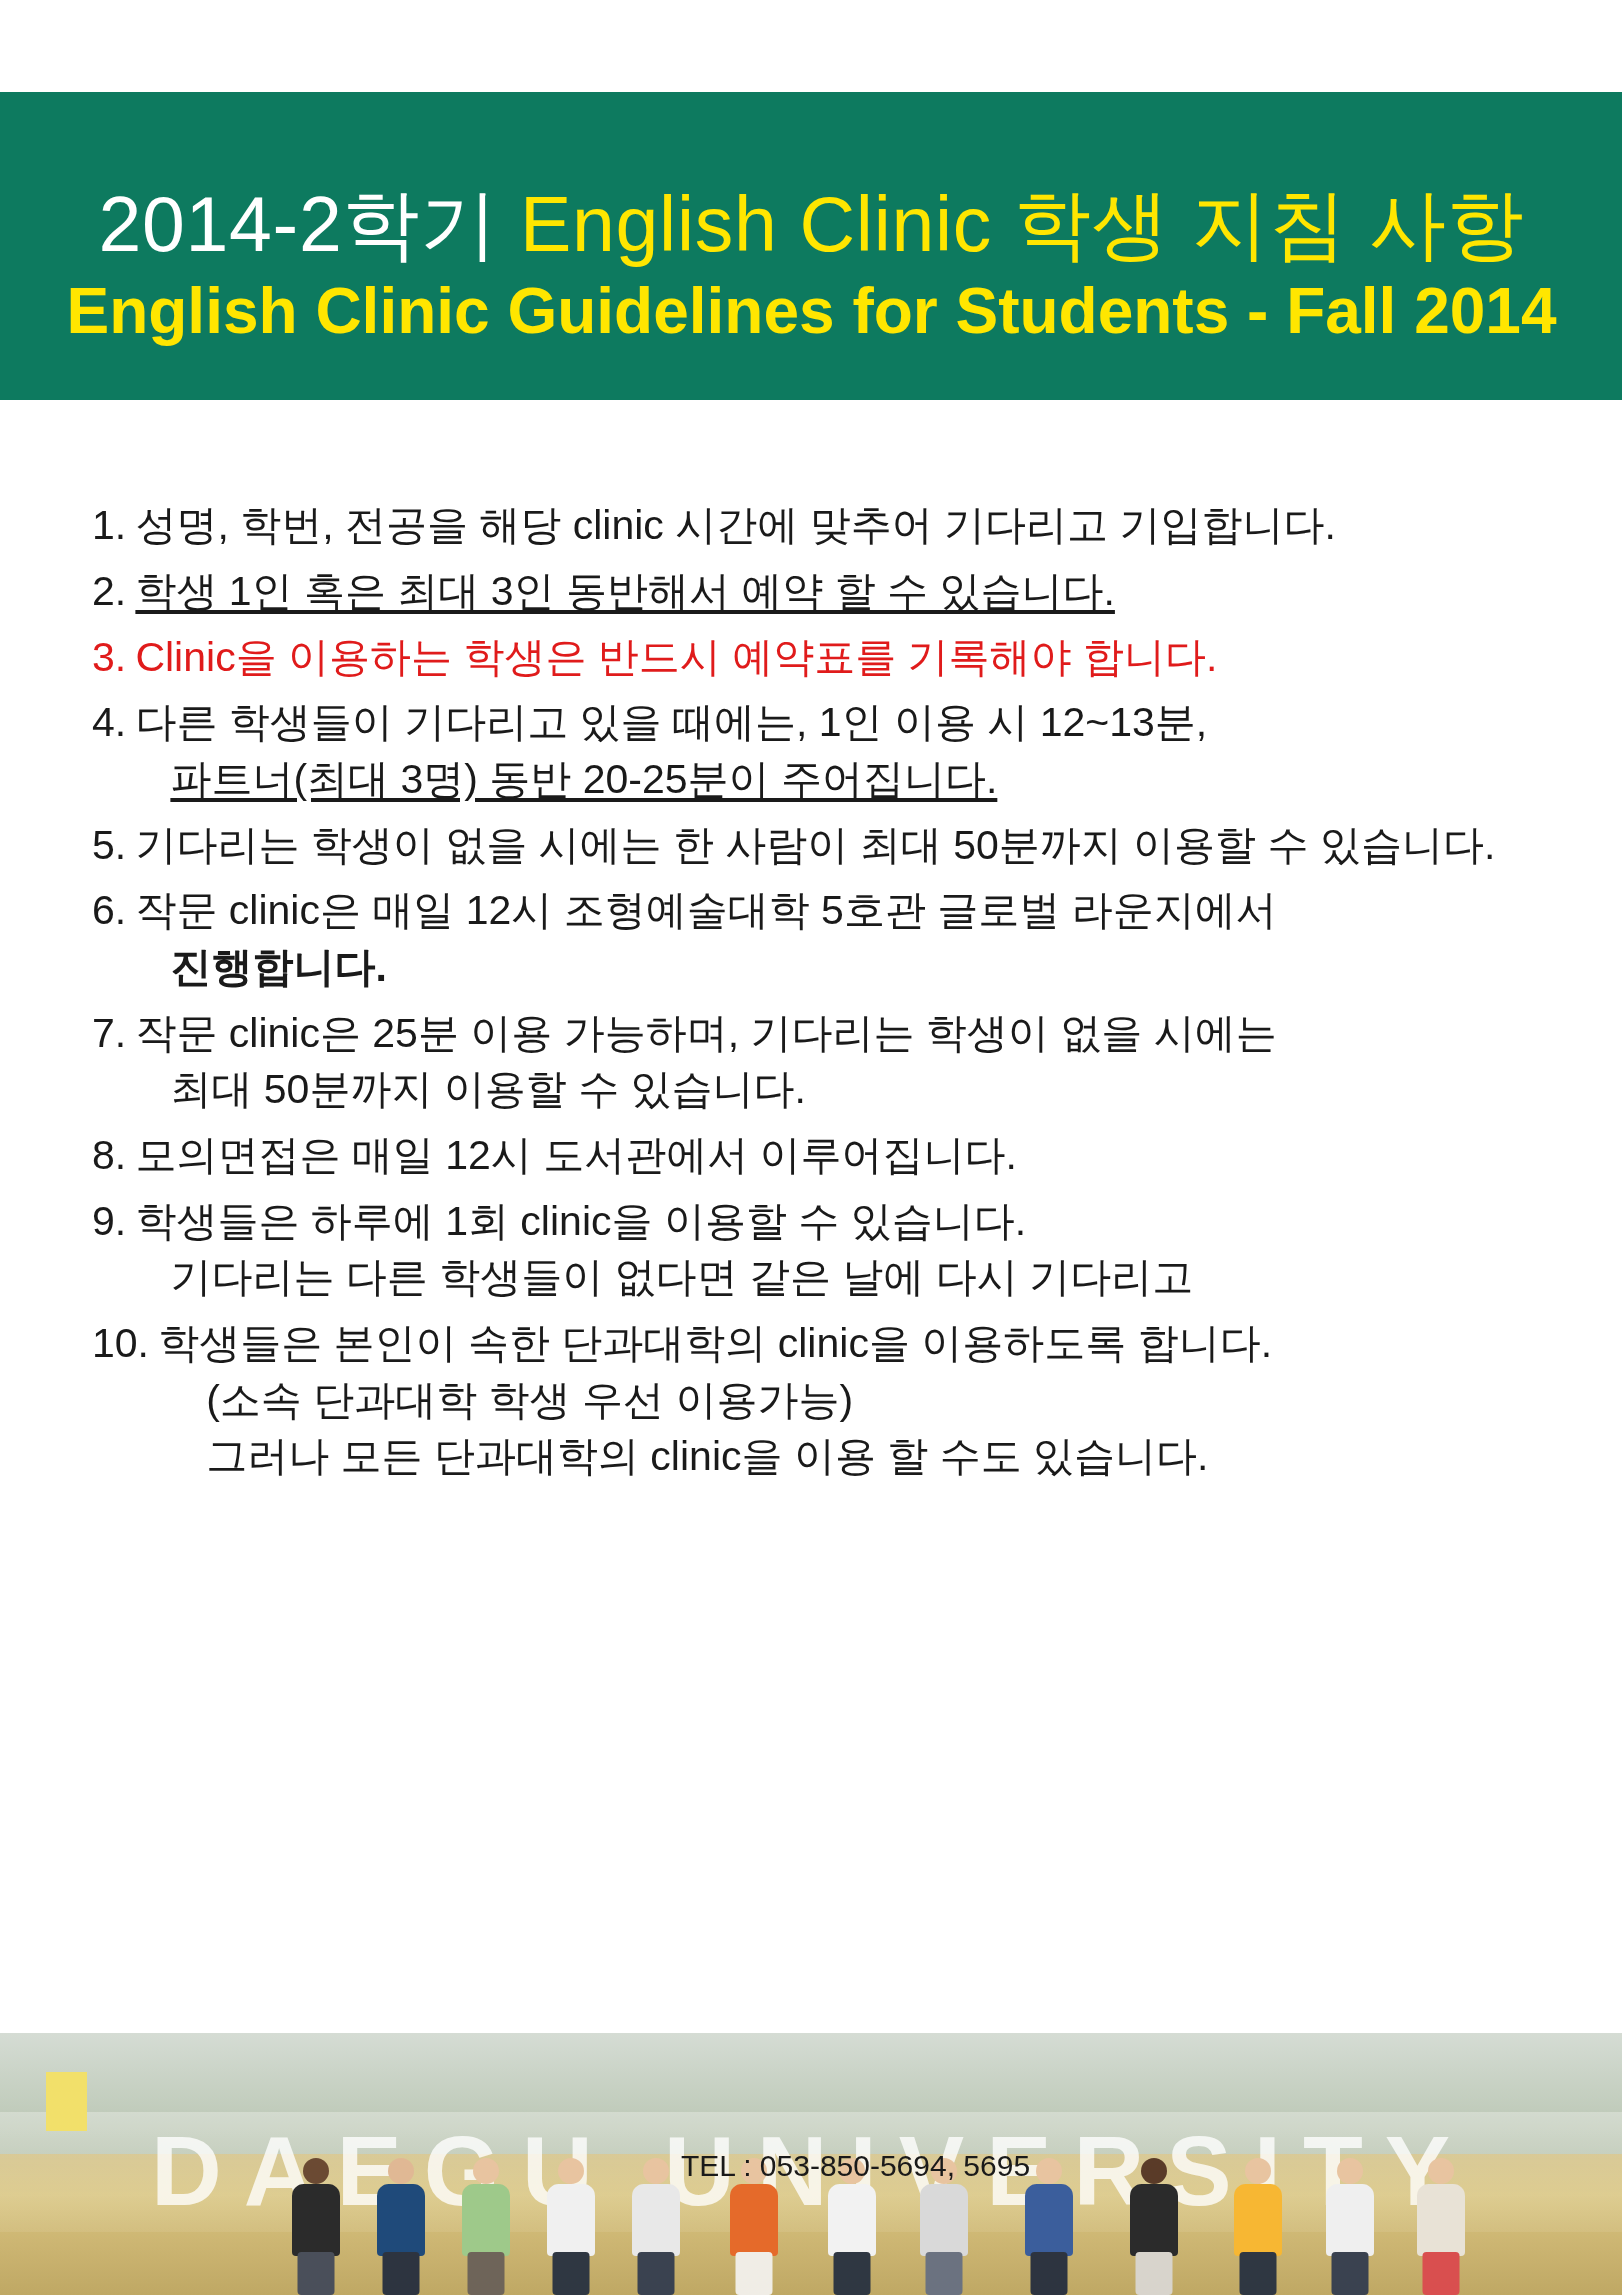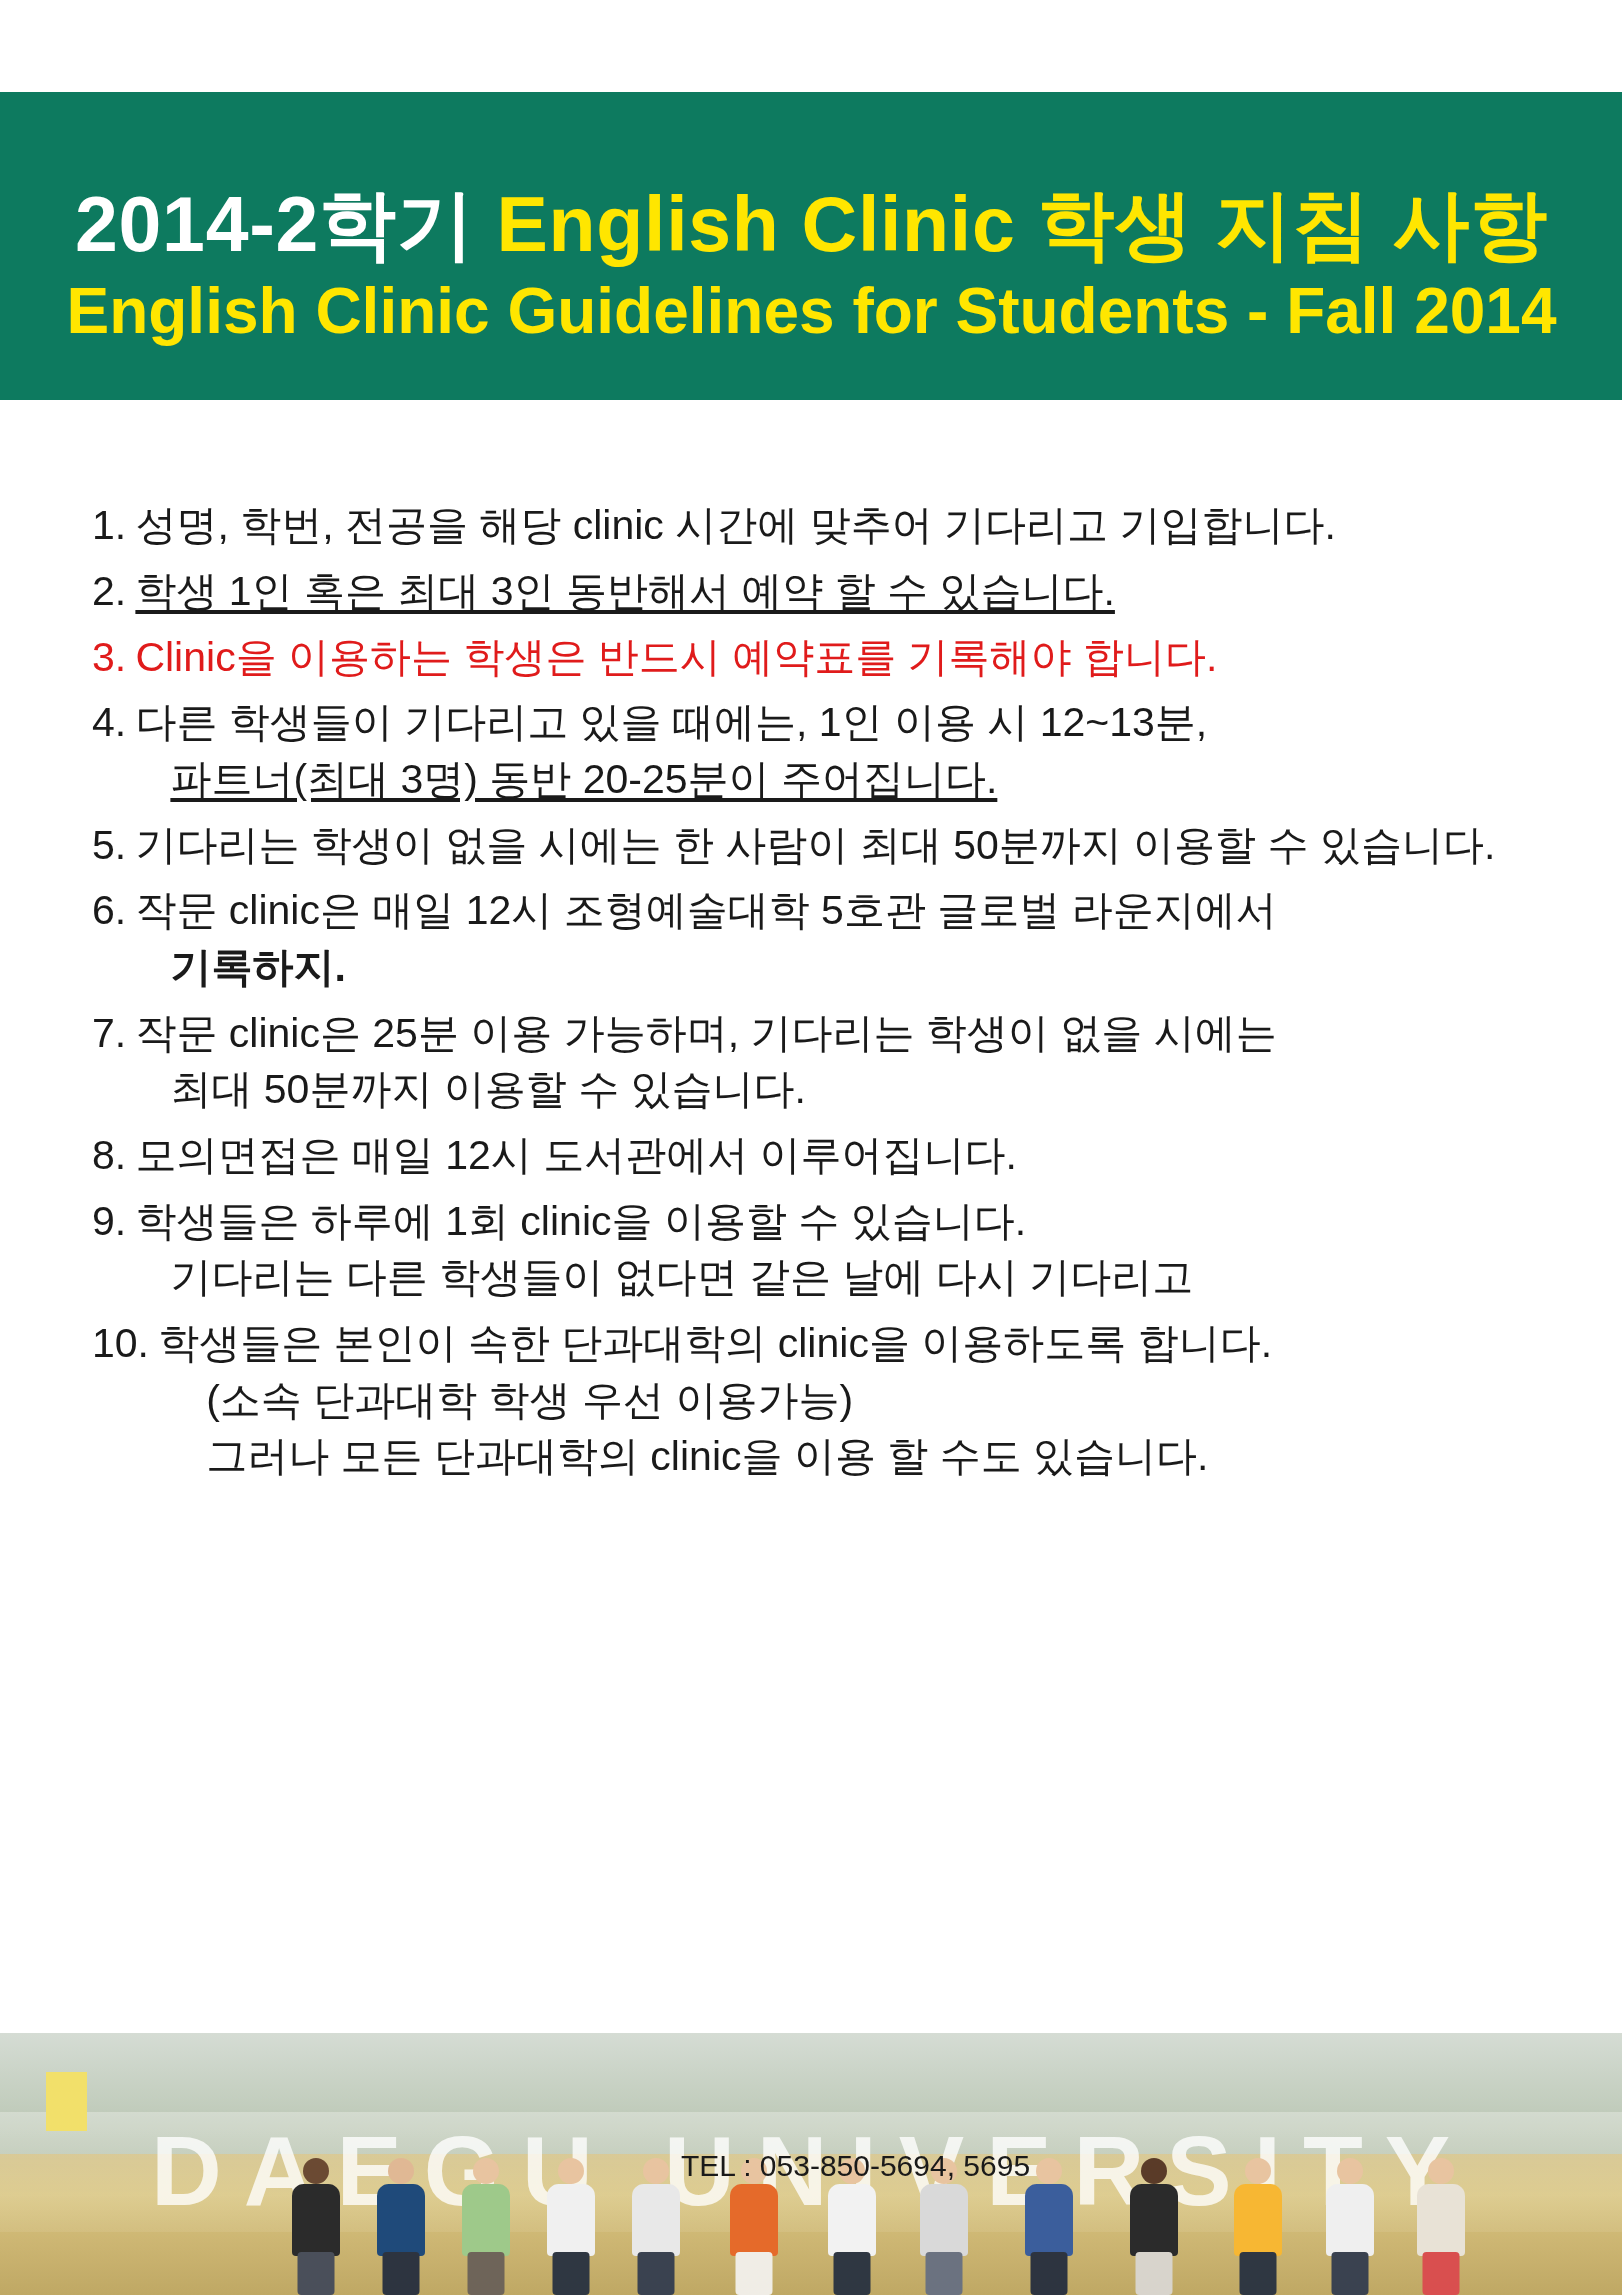--- a/index.html
+++ b/index.html
@@ -24,21 +24,21 @@
     height: 308px;
     background: #0d7a5f;
     display: flex;
     flex-direction: column;
     align-items: center;
     justify-content: center;
     box-sizing: border-box;
   }
   .header-line1 {
     font-size: 77px;
-    font-weight: bold;
+    font-weight: normal;
     letter-spacing: 0.7px;
     line-height: 1.15;
     white-space: nowrap;
     margin-top: 38px;
   }
   .header-line1 .seg-white { color: #ffffff; }
   .header-line1 .seg-yellow { color: #ffe600; }
   .header-line2 {
     font-size: 64px;
     font-weight: bold;
@@ -277,21 +277,21 @@
     <div class="g-num">5.</div>
     <div class="g-body">
       <div class="g-line">기다리는 학생이 없을 시에는 한 사람이 최대 50분까지 이용할 수 있습니다.</div>
     </div>
   </div>
 
   <div class="g-item">
     <div class="g-num">6.</div>
     <div class="g-body">
       <div class="g-line">작문 clinic은 매일 12시 조형예술대학 5호관 글로벌 라운지에서</div>
-      <div class="g-line indent-1 txt-bold">기록하지.</div>
+      <div class="g-line indent-1 txt-bold">진행합니다.</div>
     </div>
   </div>
 
   <div class="g-item">
     <div class="g-num">7.</div>
     <div class="g-body">
       <div class="g-line">작문 clinic은 25분 이용 가능하며, 기다리는 학생이 없을 시에는</div>
       <div class="g-line indent-1">최대 50분까지 이용할 수 있습니다.</div>
     </div>
   </div>

